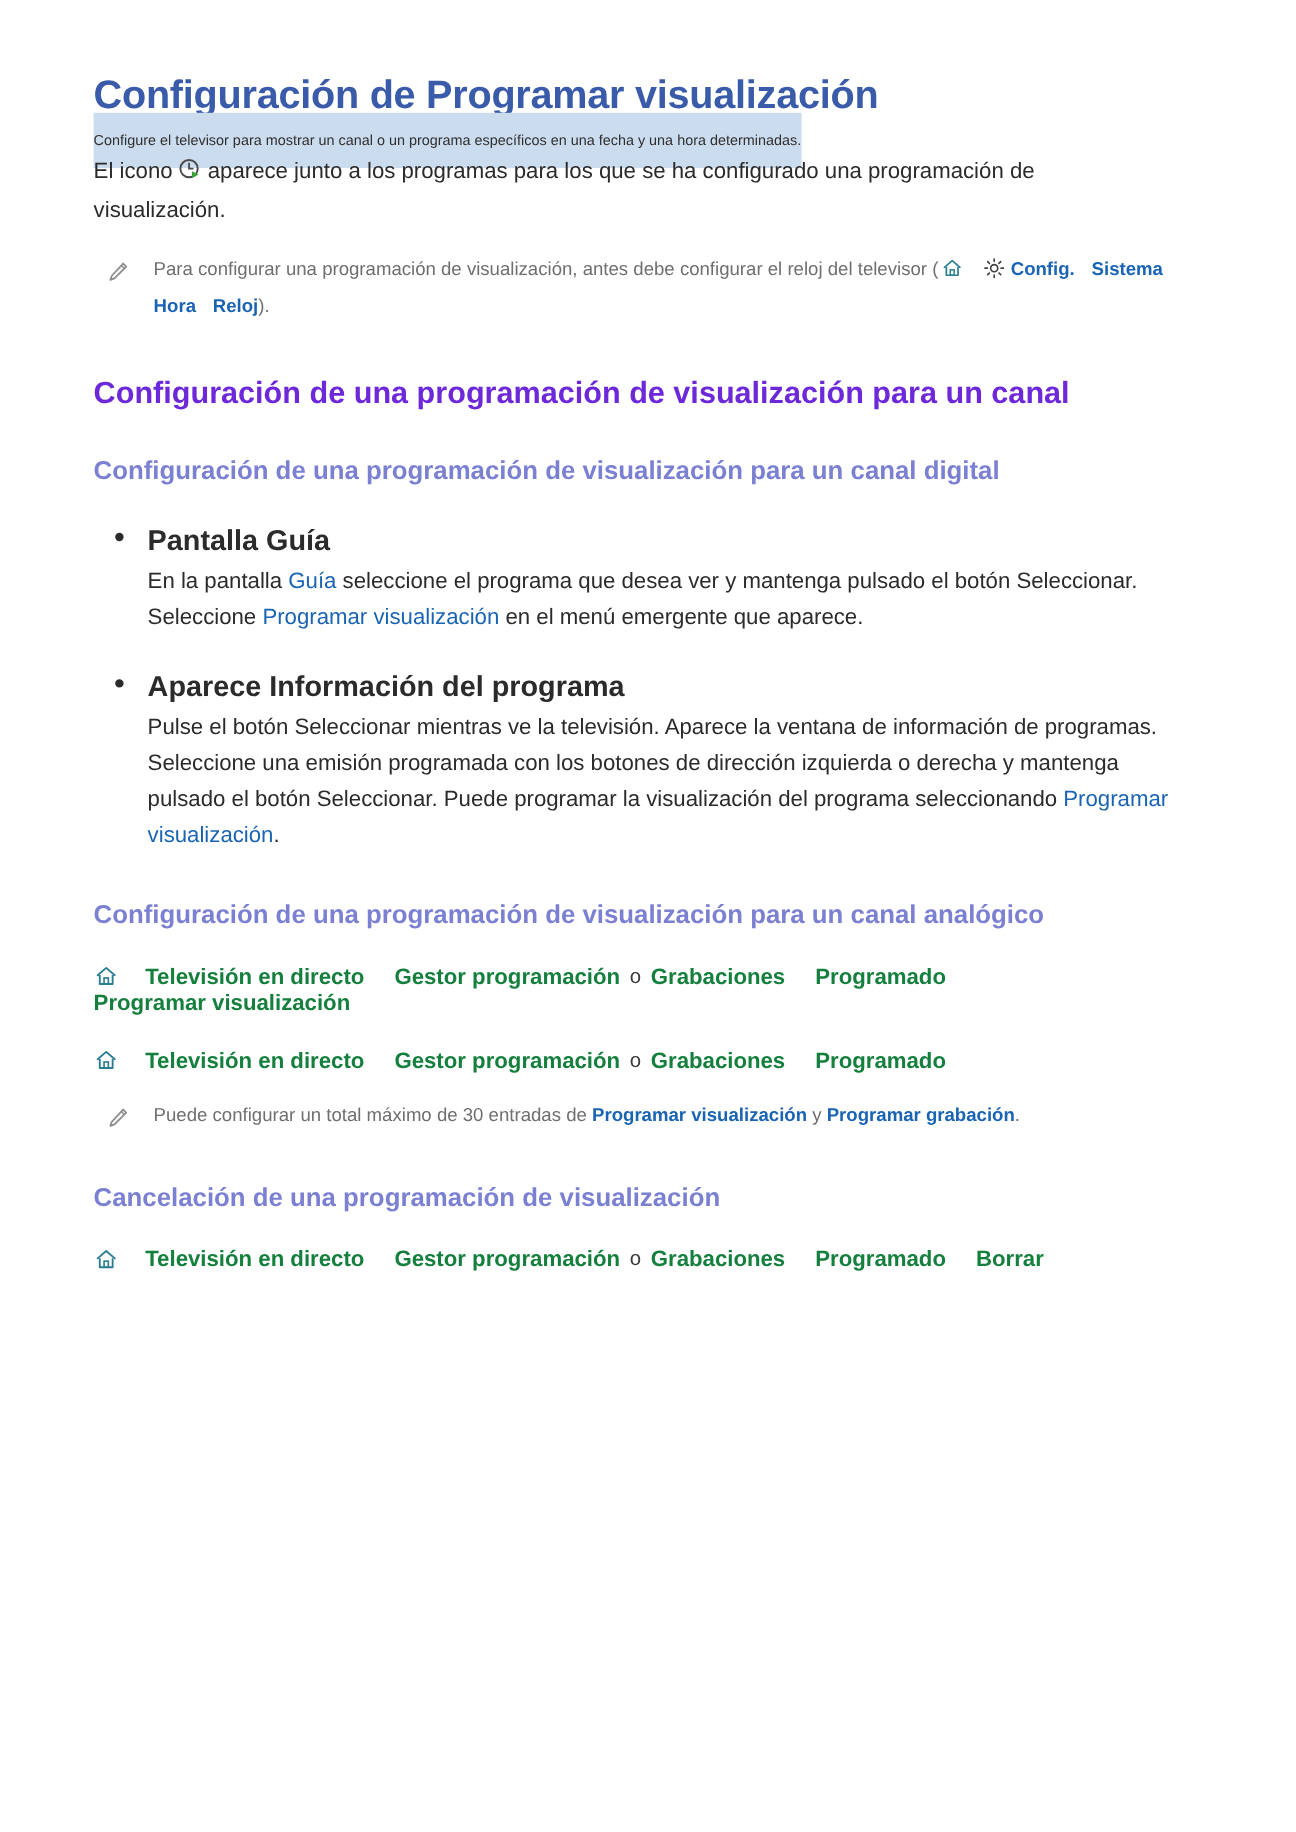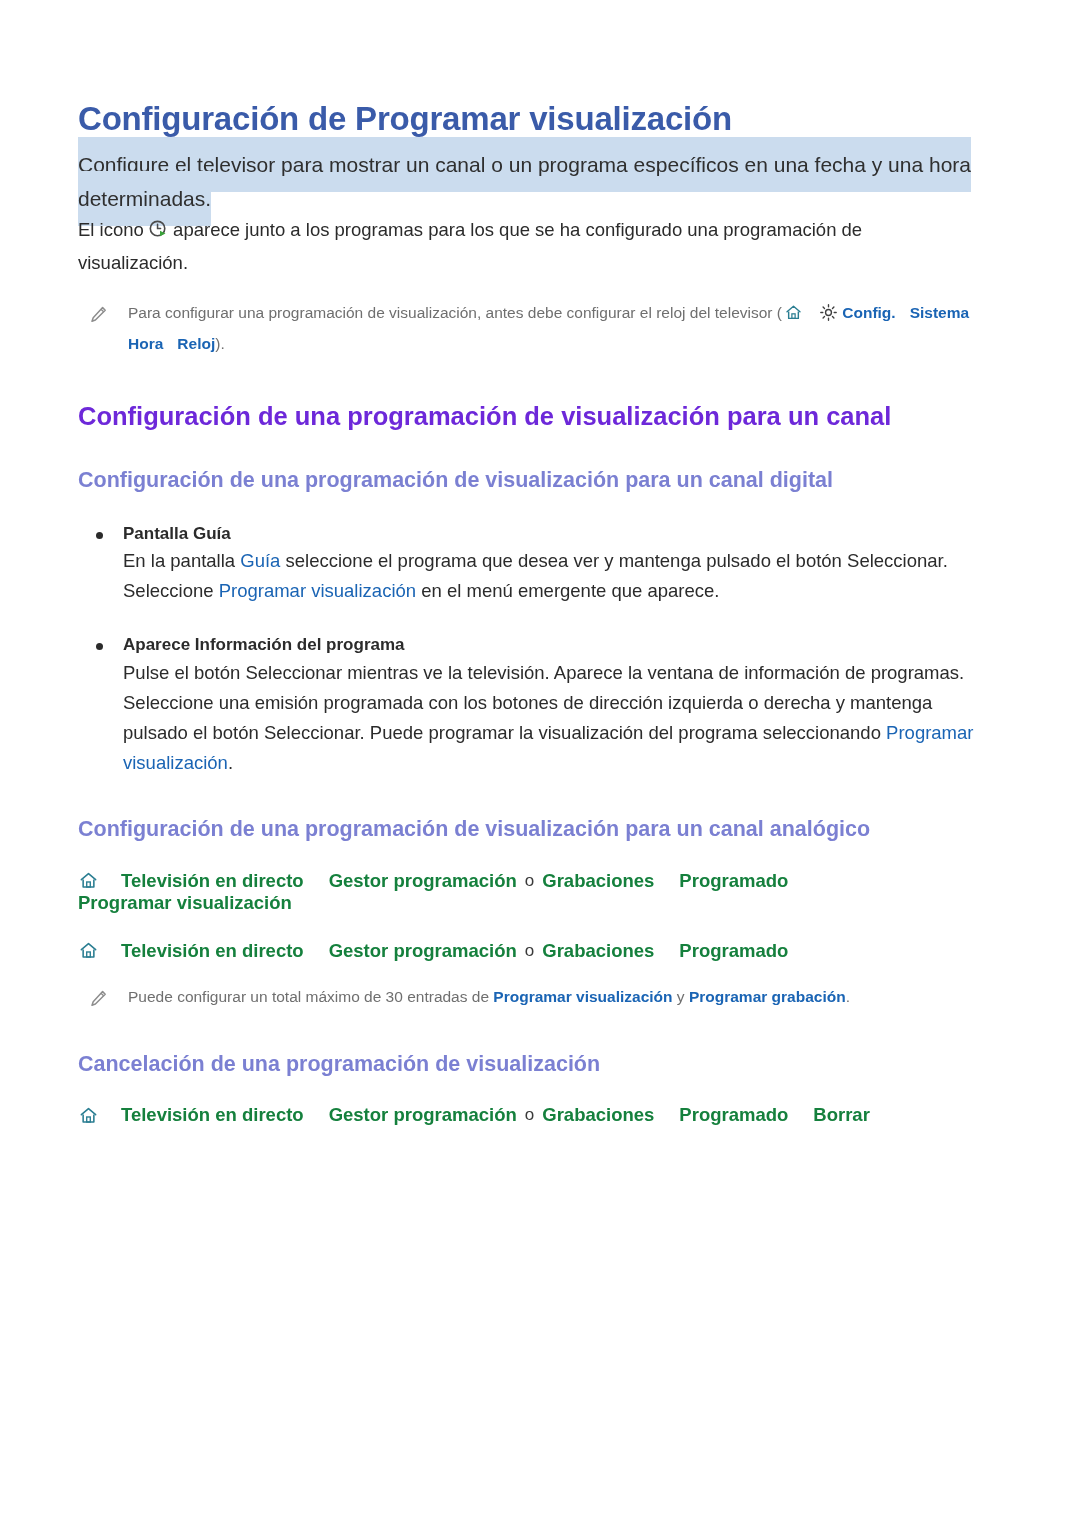--- a/index.html
+++ b/index.html
@@ -13,40 +13,39 @@
     font-family: "Liberation Sans", sans-serif;
     color: #2b2b2b;
     -webkit-font-smoothing: antialiased;
   }
   .page {
     position: relative;
     width: 1080px;
     height: 1359px;
     box-sizing: border-box;
     padding: 0 78px;
-    margin-top: 40px;
   }
 
   
   h1.doc-title {
     margin: 0;
     padding-top: 58px;
     font-size: 33px;
     font-weight: bold;
     color: #3a5ba9;
     letter-spacing: -0.2px;
     line-height: 1.25;
   }
   .subtitle-wrap {
     margin-top: 9px;
   }
   .subtitle {
     display: inline;
     background: #cbdcee;
-    font-size: 21px;
+    font-size: 12px;
     color: #2f2f2f;
     line-height: 1.6;
     padding: 16px 0;
   }
 
   
   p.body {
     margin: 0;
     font-size: 18.5px;
     line-height: 1.62;
@@ -115,21 +114,21 @@
   .bullet .dot {
     flex: 0 0 auto;
     width: 7px;
     height: 7px;
     border-radius: 50%;
     background: #2b2b2b;
     margin-top: 11px;
     margin-right: 20px;
   }
   .bullet .btext {
-    font-size: 17px;
+    font-size: 24px;
     font-weight: bold;
     color: #2b2b2b;
     line-height: 1.5;
   }
   .indent-para {
     margin-top: 12px;
     padding-left: 45px;
     max-width: 920px;
   }
   .indent-para .lnk {

